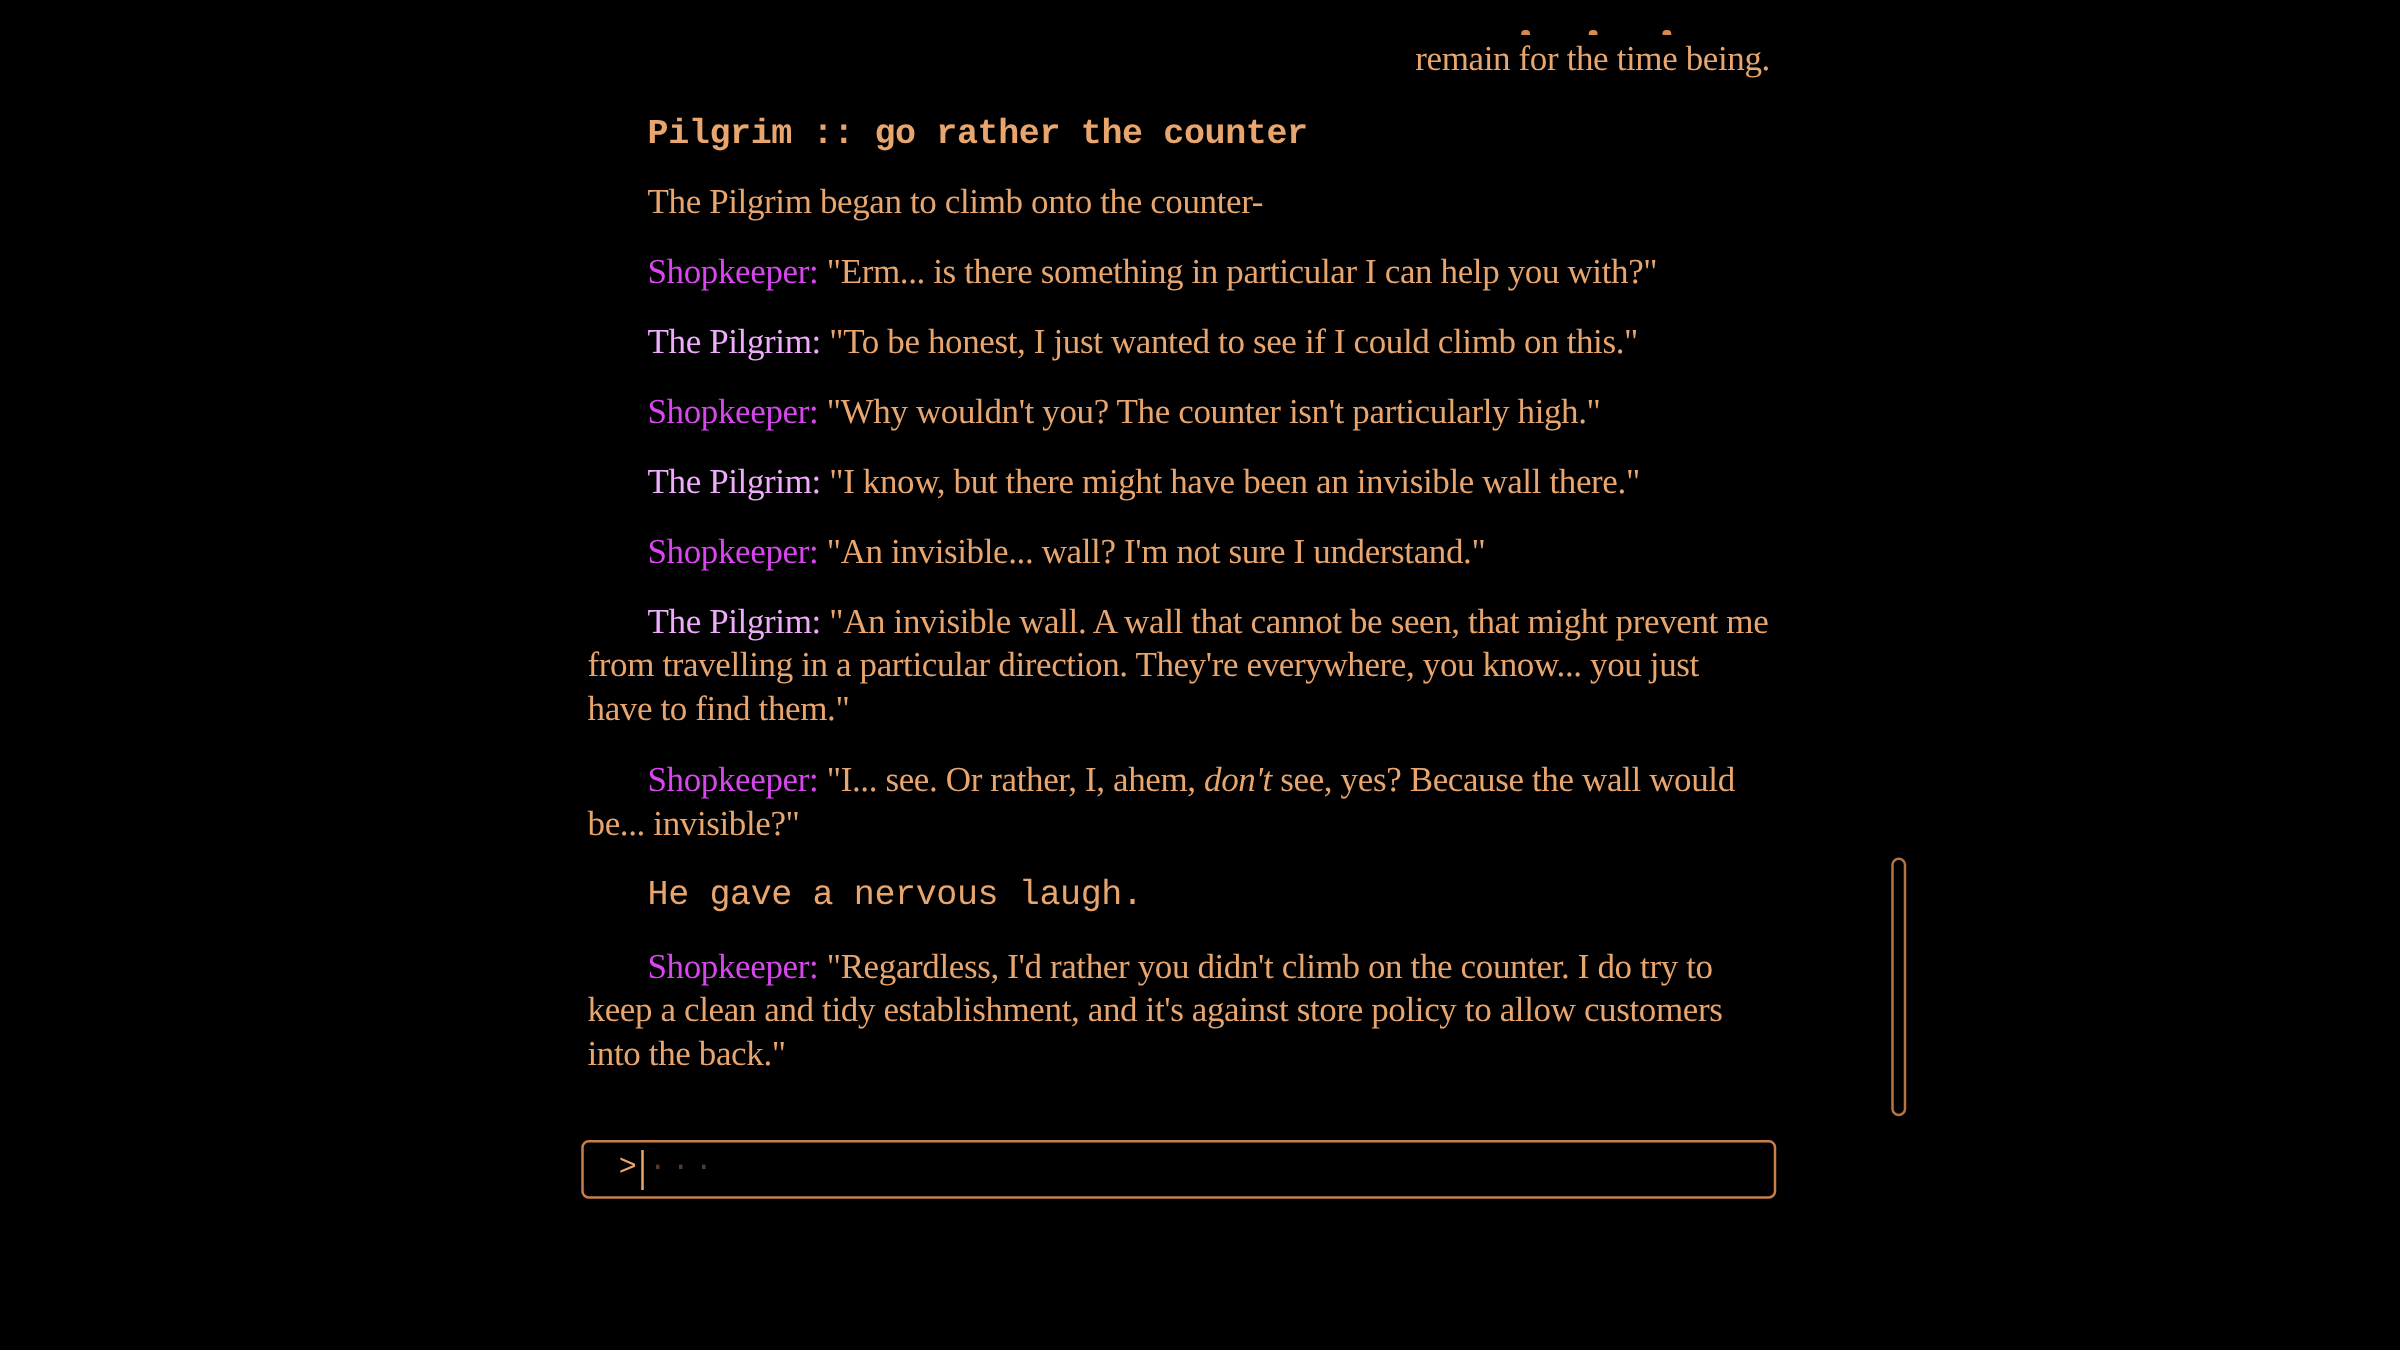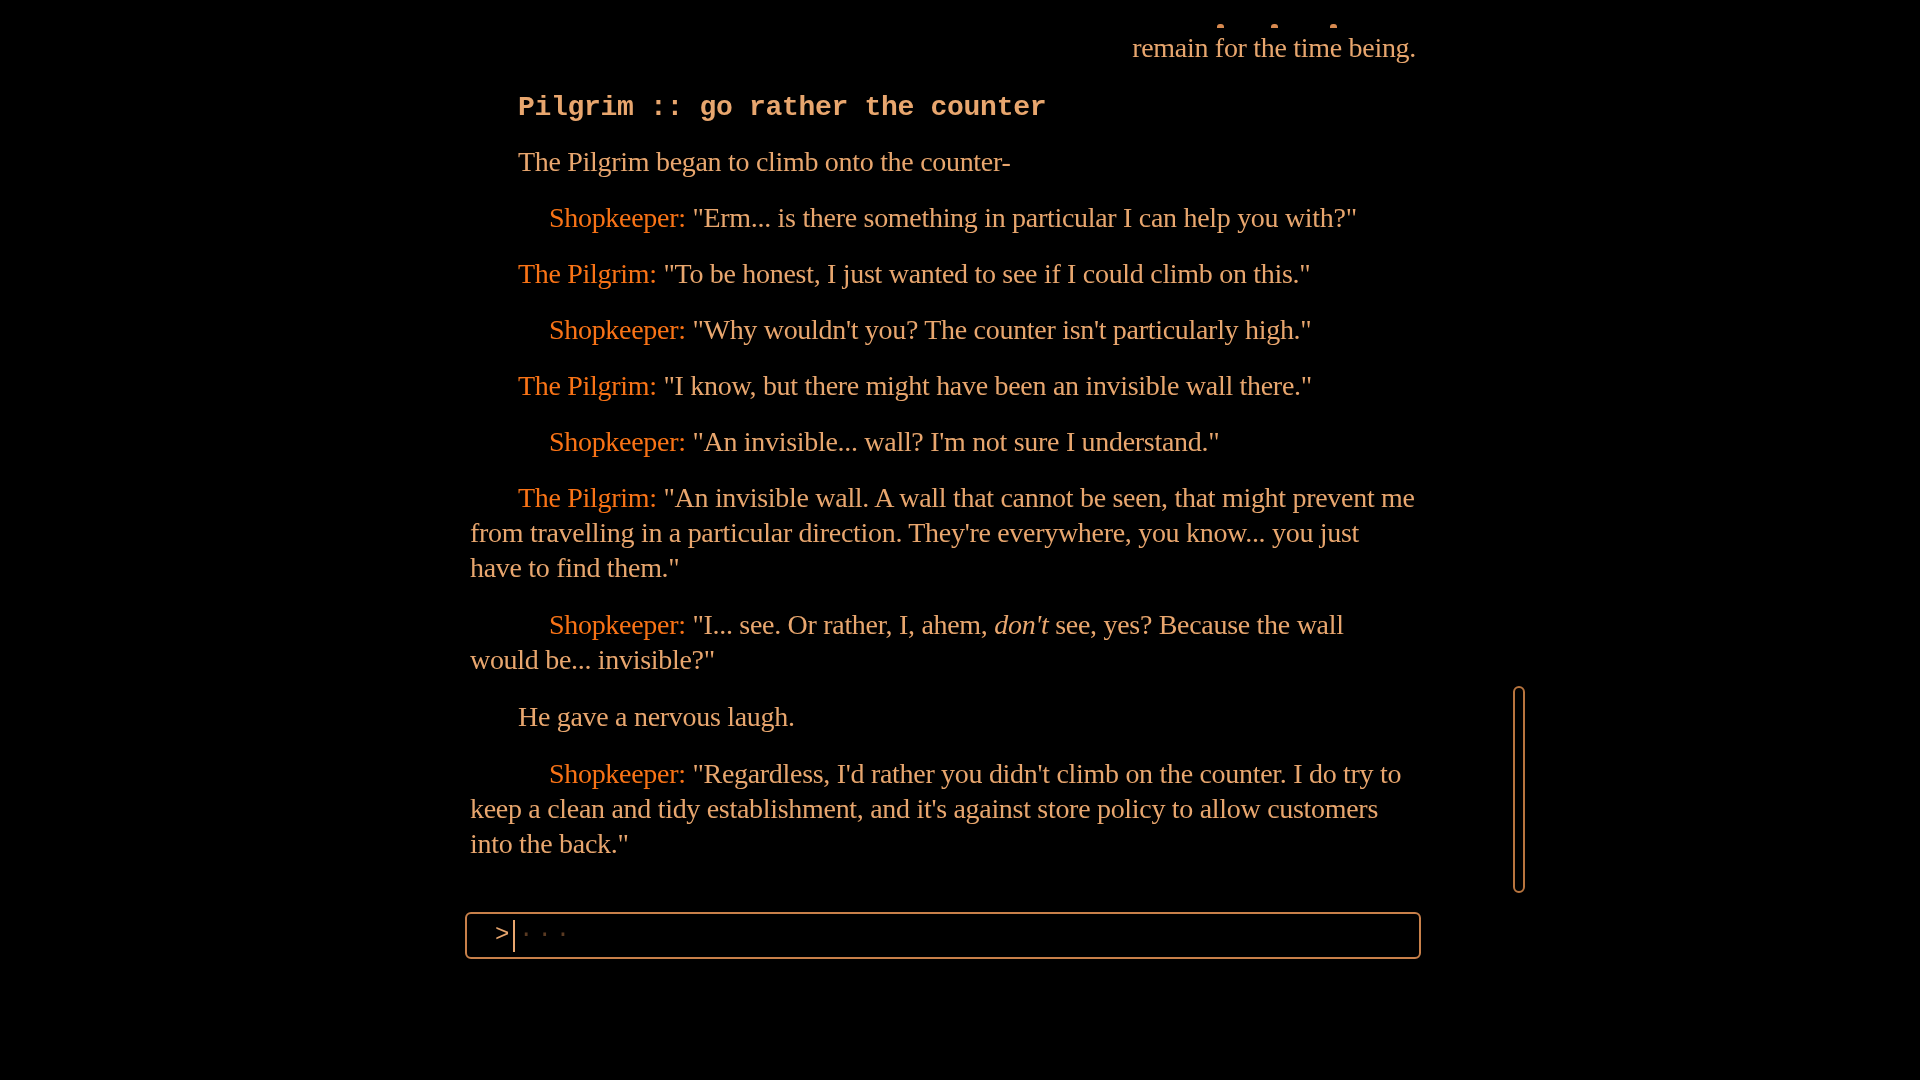--- a/index.html
+++ b/index.html
@@ -1,21 +1,21 @@
 <!DOCTYPE html>
 <html><head>
 <meta charset="utf-8">
 <style>
   html, body { margin:0; padding:0; background:#000; }
   body { width:1920px; height:1080px; position:relative; overflow:hidden; font-family:"Liberation Serif","DejaVu Serif",serif; }
   .log { position:absolute; left:470px; top:0; width:946px; height:880px; overflow:hidden; }
   .p { font-size:28px; line-height:35px; color:#e8a66e; margin:0; position:absolute; left:0; width:946px; text-indent:48px; letter-spacing:-0.3px; }
   .p.noindent { text-indent:0;text-align:right; }
-  .spk-shop { color:#f97316;margin-left:31px; }
-  .spk-pil { color:#f97316;text-align:center; }
+  .spk-shop { color:#d946ef; }
+  .spk-pil { color:#f0abfc;text-align:center; }
   .cmd { font-family:"Liberation Mono","DejaVu Sans Mono",monospace; font-weight:bold; font-size:28px; color:#e8a66e; }
   .dot { position:absolute; top:24px; width:7px; height:4px; background:#d88a50; border-radius:3px 3px 0 0; }
   .input-box { position:absolute; left:465px; top:912px; width:956px; height:47px; border:2px solid #c8804a; border-radius:6px; box-sizing:border-box; background:#000; }
   .prompt { position:absolute; left:28px; top:7px; font-family:"Liberation Mono","DejaVu Sans Mono",monospace; font-size:24px; color:#e8a66e; }
   .caret { position:absolute; left:46px; top:6px; width:2px; height:32px; background:#e8a66e; }
   .placeholder { position:absolute; left:52px; top:2px; font-family:"Liberation Mono","DejaVu Sans Mono",monospace; font-size:24px; color:#5a3a22; letter-spacing:4px; }
   .scrollbar { position:absolute; left:1513px; top:686px; width:12px; height:207px; border:2px solid #b8743e; border-radius:7px; box-sizing:border-box; }
 </style>
 </head>
 <body>
@@ -56,21 +56,21 @@
   </p>
 
   <p class="p" style="top:480px;">
     <span class="spk-pil">The Pilgrim:</span> <span>"An invisible wall. A wall that cannot be seen, that might prevent me from travelling in a particular direction. They're everywhere, you know... you just have to find them."</span>
   </p>
 
   <p class="p" style="top:607px;">
     <span class="spk-shop">Shopkeeper:</span> <span>"I... see. Or rather, I, ahem, </span><em>don't</em><span> see, yes? Because the wall would be... invisible?"</span>
   </p>
 
-  <p class="p" style="top:699px;">He gave a nervous laugh.</p>
+  <p class="p" style="top:699px;font-family:Liberation Mono, monospace;">He gave a nervous laugh.</p>
 
   <p class="p" style="top:756px;">
     <span class="spk-shop">Shopkeeper:</span> <span>"Regardless, I'd rather you didn't climb on the counter. I do try to keep a clean and tidy establishment, and it's against store policy to allow customers into the back."</span>
   </p>
 </div>
 
 <div class="scrollbar"></div>
 
 <div class="input-box">
   <span class="prompt">&gt;</span>

